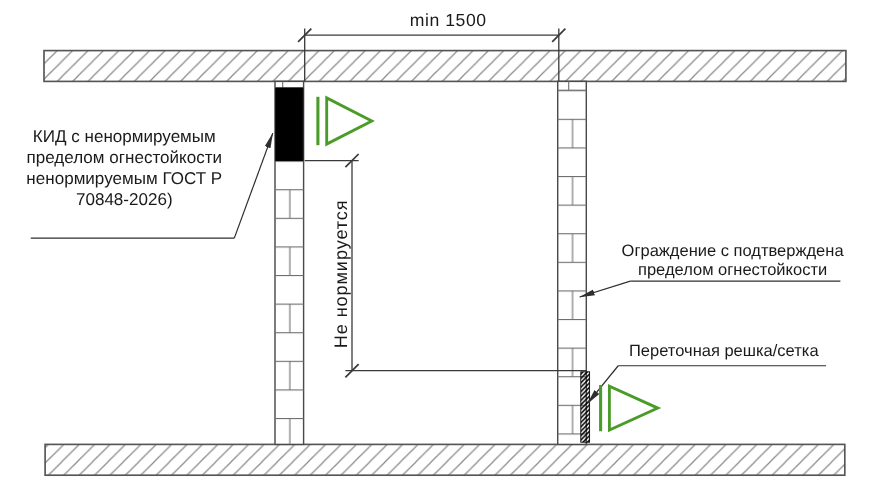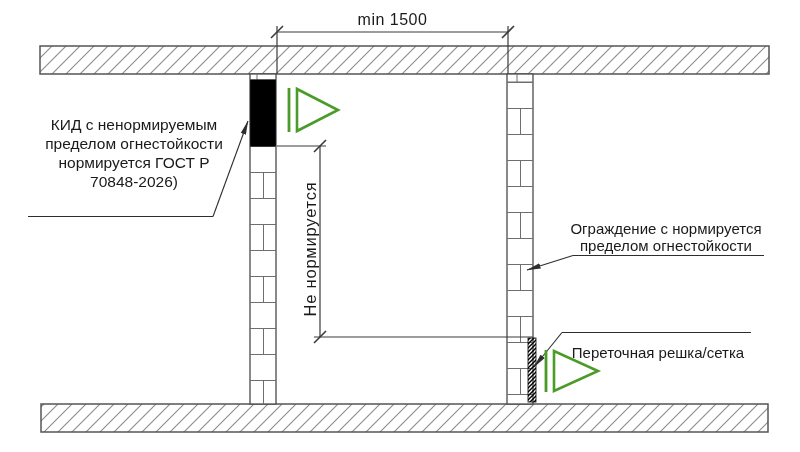--- a/index.html
+++ b/index.html
@@ -19,51 +19,50 @@
     position: absolute;
     left: 0;
     top: 0;
   }
   .txt {
     position: absolute;
     color: #1a1a1a;
     white-space: nowrap;
   }
   .dim-top {
-    left: 277px;
+    left: 292px;
     top: 11px;
     width: 231px;
     text-align: center;
     font-size: 16px;
     letter-spacing: 0.5px;
   }
   .label-block {
     text-align: center;
     line-height: 19px;
     font-size: 15.5px;
   }
   .kid-label {
-    left: 32px;
+    left: 11px;
     top: 115px;
     width: 204px;
   }
   .fence-label {
     left: 564px;
     top: 220px;
     width: 204px;
     line-height: 17px;
     font-size: 15px;
   }
   .grille-label {
     left: 558px;
     top: 311px;
     width: 200px;
     text-align: center;
     font-size: 15px;
-    margin-top: 33px;
   }
   .dim-vert {
     left: 211px;
     top: 239px;
     width: 200px;
     height: 20px;
     text-align: center;
     font-size: 16.5px;
     letter-spacing: 0.8px;
     transform: rotate(-90deg);
@@ -158,26 +157,26 @@
       <line x1="546" y1="350" x2="546" y2="392" stroke-width="2.8" stroke="#4a9b28"></line>
       <polygon points="554,351 554,391 598,371" stroke-width="2.6" stroke="#4a9b28"></polygon>
     </g>
   </svg>
 
   <div class="txt dim-top">min 1500</div>
 
   <div class="txt label-block kid-label">
     <div>КИД с ненормируемым</div>
     <div>пределом огнестойкости</div>
-    <div>нормируется ГОСТ Р</div>
+    <div>ненормируемым ГОСТ Р</div>
     <div>70848-2026)</div>
   </div>
 
   <div class="txt label-block fence-label">
-    <div>Ограждение с нормируется</div>
+    <div>Ограждение с подтверждена</div>
     <div>пределом огнестойкости</div>
   </div>
 
   <div class="txt grille-label">Переточная решка/сетка</div>
 
   <div class="txt dim-vert">Не нормируется</div>
 
 </div>
 
 </body></html>

